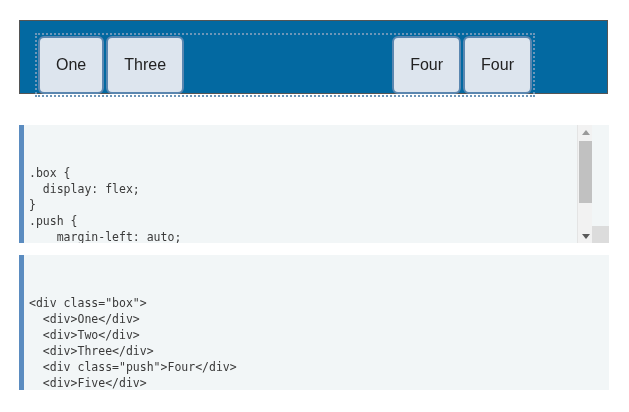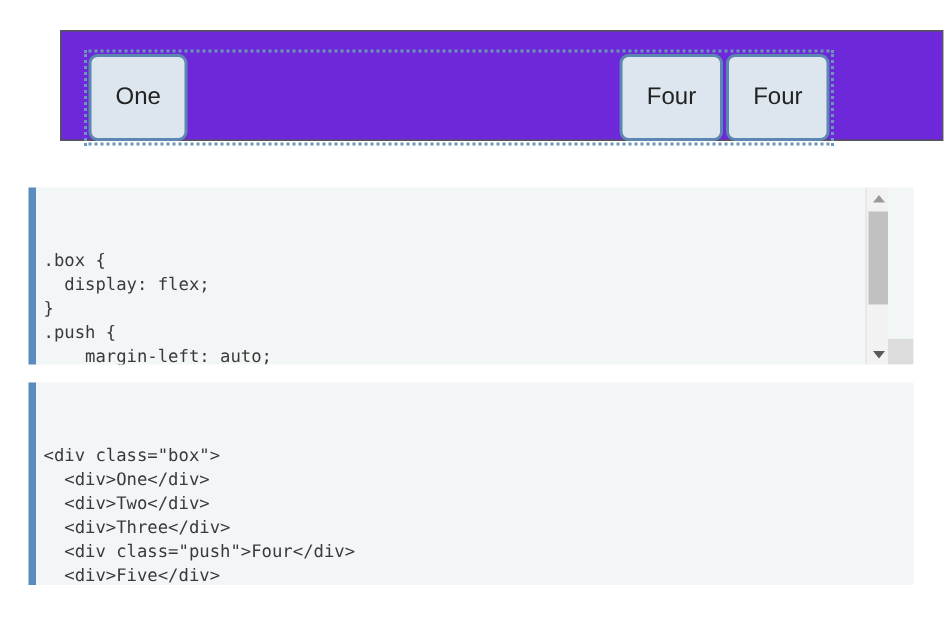--- a/index.html
+++ b/index.html
@@ -15,24 +15,23 @@
     overflow: hidden;
   }
 
   
   .demo-panel {
     position: absolute;
     left: 19px;
     top: 20px;
     width: 589px;
     height: 74px;
-    background: #6d28d9;
+    background: #0369a1;
     border: 1px solid #555555;
     box-sizing: border-box;
-    margin-left: 21px;
   }
   .flex-container {
     position: absolute;
     left: 15px;
     top: 12px;
     height: 64px;
     border: 2px dotted #6d96b8;
     box-sizing: border-box;
     display: flex;
     padding: 0;
@@ -151,20 +150,23 @@
 <body>
 
 <div class="demo-panel">
   <div class="flex-container">
 
     <div class="flex-item">
       <span>One</span>
     </div>
 
 
+    <div class="flex-item">
+      <span>Three</span>
+    </div>
 
     <div class="flex-item push">
       <span>Four</span>
     </div>
 
     <div class="flex-item">
       <span>Four</span>
     </div>
 
   </div>

